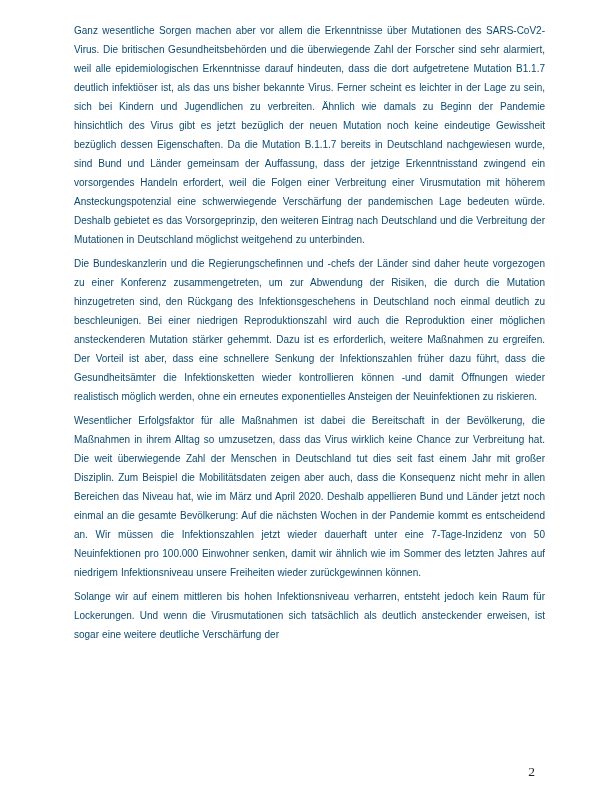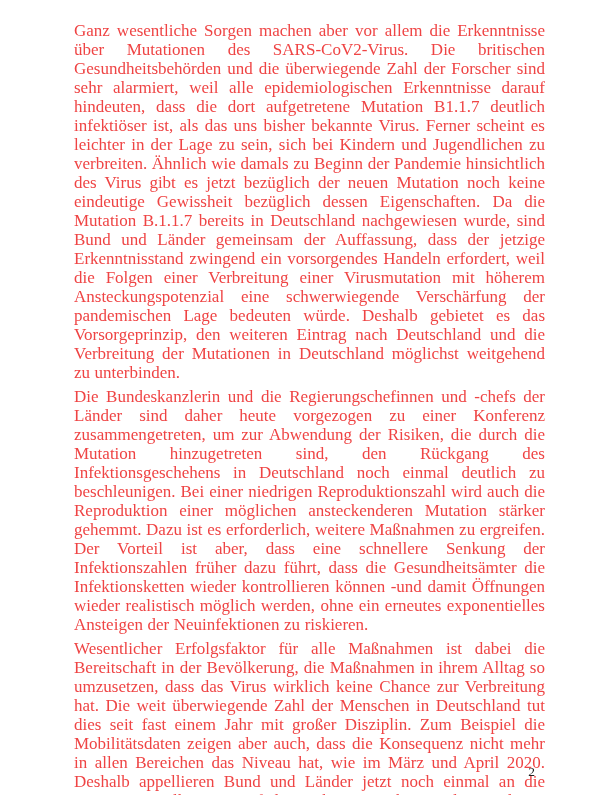--- a/index.html
+++ b/index.html
@@ -15,24 +15,24 @@
   }
   .page {
     box-sizing: border-box;
     width: 600px;
     height: 795px;
     background: #ffffff;
     padding: 21px 55px 0 74px;
     position: relative;
   }
   .body-text {
-    font-family: Liberation Serif, serif;
-    font-size: 17px;
+    font-family: Liberation Sans, sans-serif;
+    font-size: 10px;
     line-height: 19px;
-    color: #ef4444;
+    color: #0c4a6e;
     text-align: justify;
     margin: 0 0 5px 0;
     word-spacing: 0.3px;
     -webkit-font-smoothing: antialiased;
   }
   .page-footer {
     position: absolute;
     top: 762px;
     left: 0;
     right: 65px;

